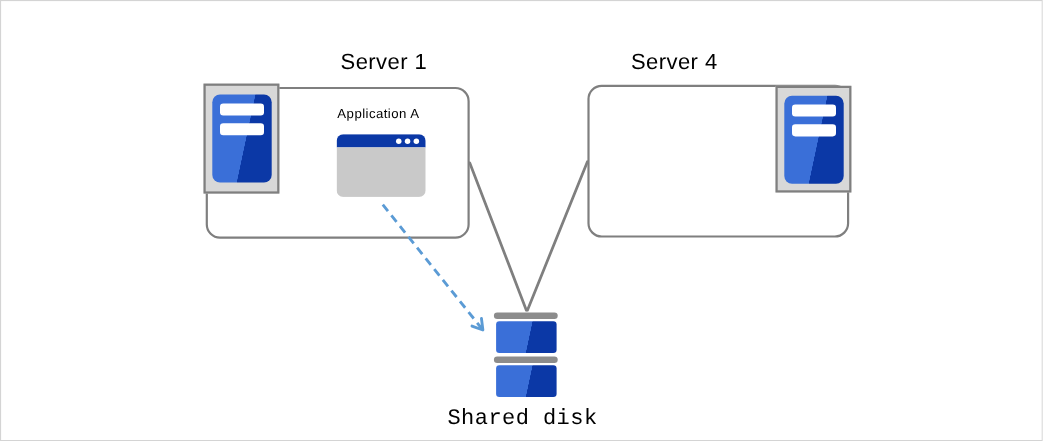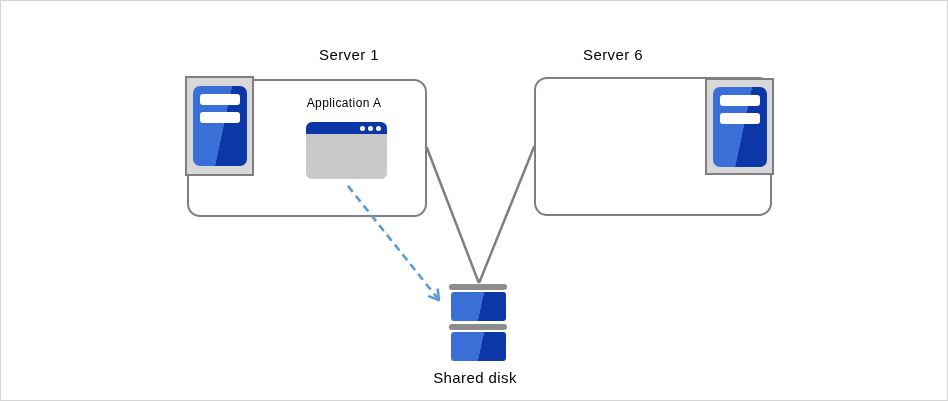--- a/index.html
+++ b/index.html
@@ -19,21 +19,21 @@
   .server-box {
     border: 2.5px solid var(--border_gray, #7f7f7f);
     border-radius: 13px;
     background: #ffffff;
     box-sizing: border-box;
   }
 
   .label {
     color: #000000;
     text-align: center;
-    font-size: 15px;
+    font-size: 20px;
     letter-spacing: 0.4px;
     white-space: nowrap;
   }
   .app-label { font-size: 12px; }
 
   .connectors { left: 0; top: 0; pointer-events: none; }
   .gline {
     stroke: var(--border_gray, #7f7f7f);
     stroke-width: 2.5;
     stroke-linecap: round;
@@ -136,21 +136,21 @@
       <marker id="arrowhead" markerWidth="16" markerHeight="16" refX="11" refY="7" orient="auto" markerUnits="userSpaceOnUse">
         <path class="arrowhead-path" d="M2,1.5 L11,7 L2,12.5"></path>
       </marker>
     </defs>
     <line class="gline" x1="426" y1="147" x2="477.5" y2="281"></line>
     <line class="gline" x1="533" y1="146" x2="478.5" y2="281"></line>
     <line class="dashline" x1="347" y1="185" x2="438" y2="299" marker-end="url(#arrowhead)"></line>
   </svg>
 
   <div class="label abs" style="left:258px; top:45px; width:180px;">Server 1</div>
-  <div class="label abs" style="left:522px; top:45px; width:180px;">Server 6</div>
+  <div class="label abs" style="left:522px; top:45px; width:180px;">Server 4</div>
 
   <div class="bezel abs" style="left:184px; top:75px; width:69px; height:100px;">
     <div class="tower">
       <div class="bar"></div>
       <div class="bar"></div>
     </div>
   </div>
   <div class="bezel abs" style="left:704px; top:77px; width:69px; height:97px;">
     <div class="tower">
       <div class="bar"></div>
@@ -168,15 +168,15 @@
     <div class="winbody"></div>
   </div>
 
   <div class="disk abs" style="left:448px; top:283px;">
     <div class="platter-bar"></div>
     <div class="platter-body"></div>
     <div class="platter-bar"></div>
     <div class="platter-body"></div>
   </div>
 
-  <div class="label abs" style="left:384px; top:368px; width:180px;">Shared disk</div>
+  <div class="label abs" style="left:384px; top:368px; width:180px;font-family:Liberation Mono, monospace;">Shared disk</div>
 
 </div>
 
 </body></html>

